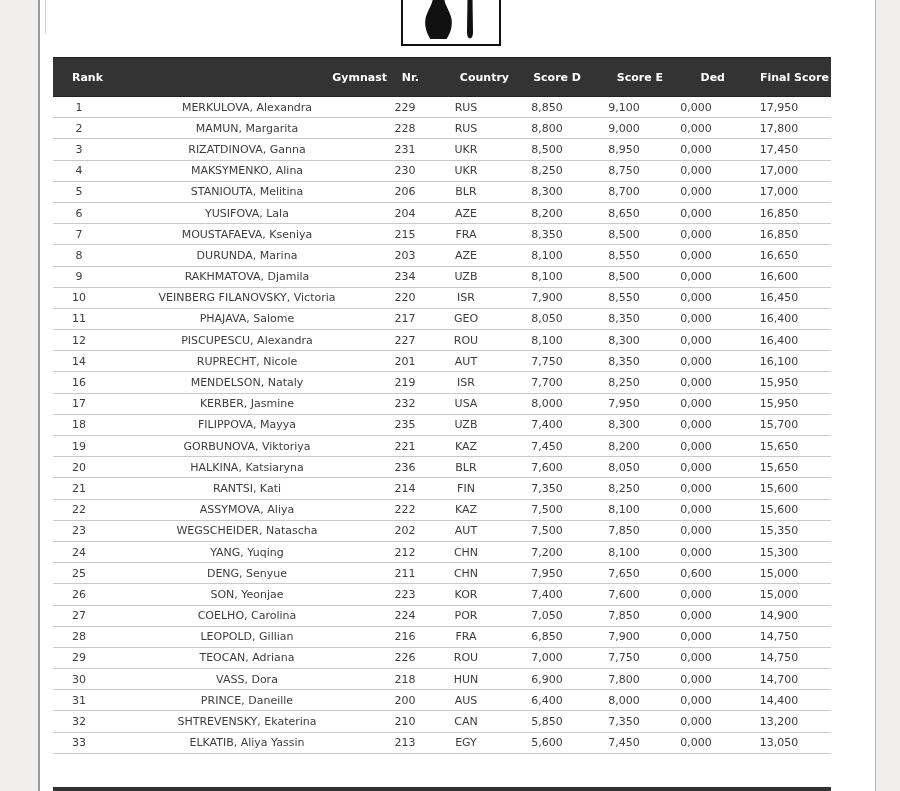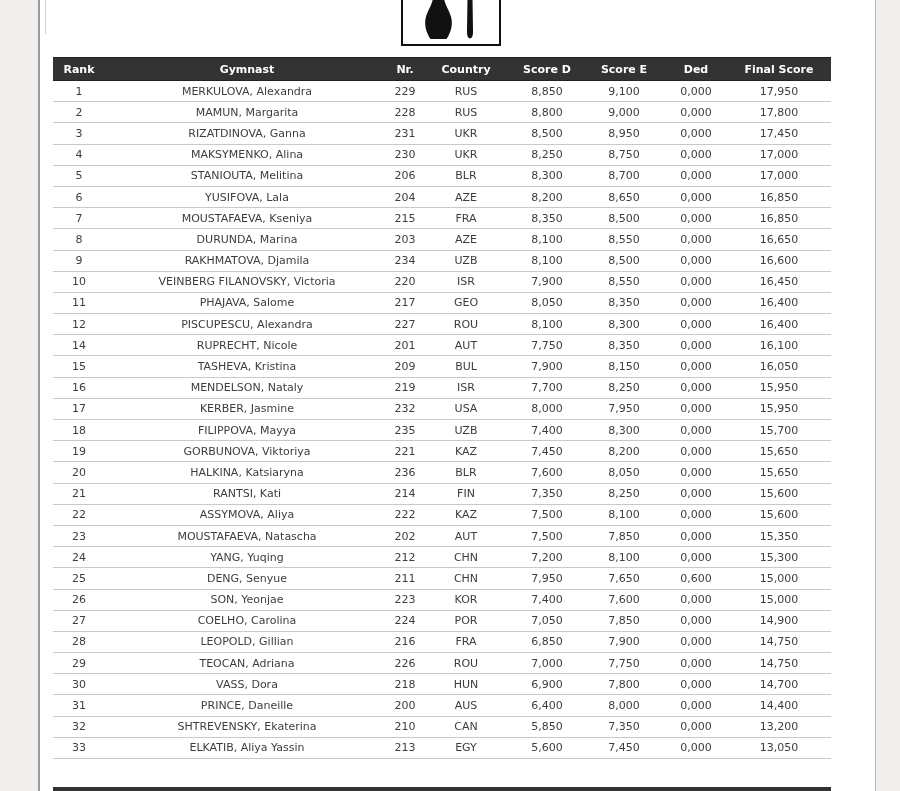--- a/index.html
+++ b/index.html
@@ -54,22 +54,22 @@
     width: 778px;
     border-collapse: collapse;
     table-layout: fixed;
   }
   .results-table th {
     background: #333333;
     color: #ffffff;
     font-size: 11px;
     font-weight: bold;
     height: 22px;
-    text-align: center;
-    padding: 0 2px;
+    text-align: right;
+    padding: 8px 2px;
     border-top: 1px solid #222222;
     border-bottom: 1px solid #222222;
     white-space: nowrap;
     overflow: hidden;
   }
   .results-table td {
     color: #3d3d3d;
     font-size: 11px;
     height: 20.2px;
     text-align: center;
@@ -251,30 +251,20 @@
             <td>14</td>
             <td>RUPRECHT, Nicole</td>
             <td>201</td>
             <td>AUT</td>
             <td>7,750</td>
             <td>8,350</td>
             <td>0,000</td>
             <td>16,100</td>
           </tr>
           <tr>
-            <td>15</td>
-            <td>TASHEVA, Kristina</td>
-            <td>209</td>
-            <td>BUL</td>
-            <td>7,900</td>
-            <td>8,150</td>
-            <td>0,000</td>
-            <td>16,050</td>
-          </tr>
-          <tr>
             <td>16</td>
             <td>MENDELSON, Nataly</td>
             <td>219</td>
             <td>ISR</td>
             <td>7,700</td>
             <td>8,250</td>
             <td>0,000</td>
             <td>15,950</td>
           </tr>
           <tr>
@@ -332,21 +322,21 @@
             <td>ASSYMOVA, Aliya</td>
             <td>222</td>
             <td>KAZ</td>
             <td>7,500</td>
             <td>8,100</td>
             <td>0,000</td>
             <td>15,600</td>
           </tr>
           <tr>
             <td>23</td>
-            <td>MOUSTAFAEVA, Natascha</td>
+            <td>WEGSCHEIDER, Natascha</td>
             <td>202</td>
             <td>AUT</td>
             <td>7,500</td>
             <td>7,850</td>
             <td>0,000</td>
             <td>15,350</td>
           </tr>
           <tr>
             <td>24</td>
             <td>YANG, Yuqing</td>

